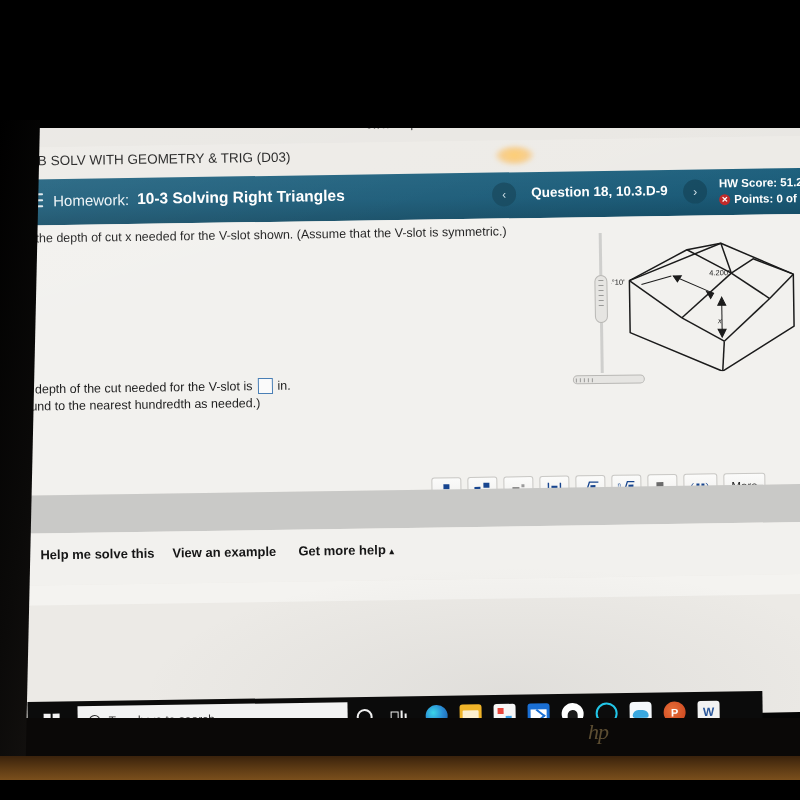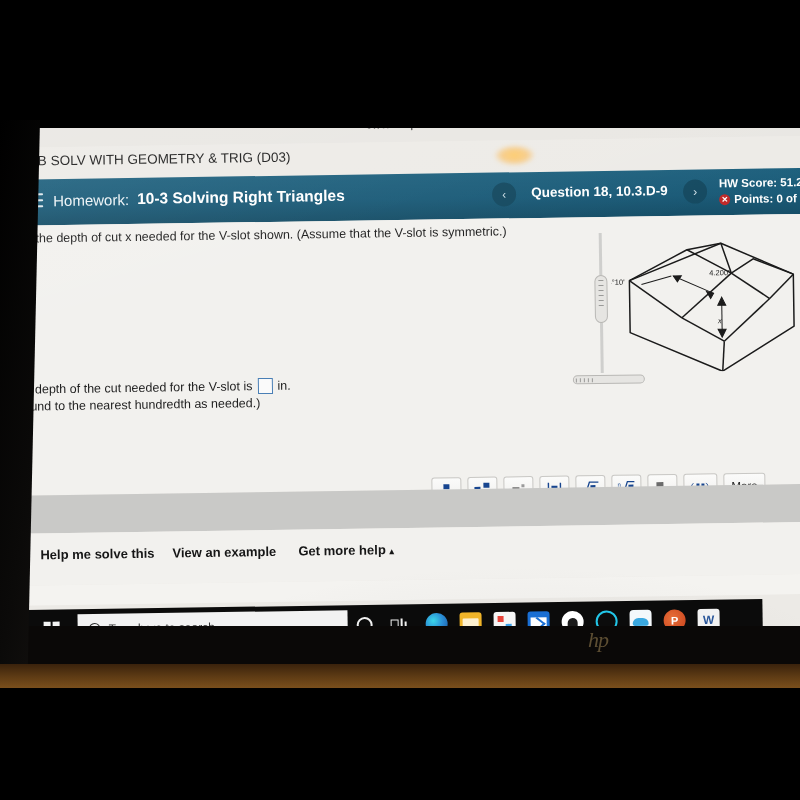--- a/index.html
+++ b/index.html
@@ -7,21 +7,21 @@
   html, body {
     width: 800px; height: 800px;
     overflow: hidden;
     background: #000;
     font-family: "Liberation Sans", sans-serif;
   }
 
   
   #photo {
     position: relative;
-    width: 800px; height: 688px;
+    width: 800px; height: 780px;
     background: #050505;
     overflow: hidden;
   }
 
   
   .bezel-top {
     position: absolute; left: 0; top: 0; width: 800px; height: 128px;
     background: #000;
     z-index: 40;
   }

